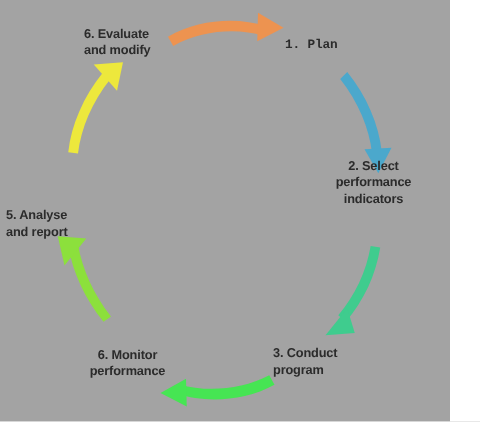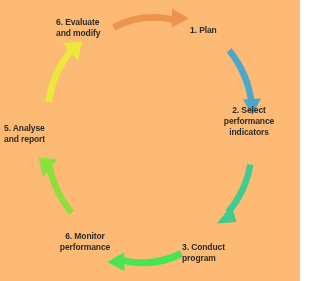--- a/index.html
+++ b/index.html
@@ -33,30 +33,30 @@
     line-height: 1.28;
     letter-spacing: -0.1px;
     white-space: pre-line;
     z-index: 3;
   }
   .lbl-left   { text-align: left; }
   .lbl-center { text-align: center; }
 
   
   #label-step-6 { left: 56px;  top: 17px;  width: 74px;  text-align: left; }
-  #label-step-1 { left: 190px; top: 25px;  width: 60px;  text-align: left; }
+  #label-step-1 { left: 190px; top: 25px;  width: 60px;  text-align: left; font-family: Liberation Mono, monospace; }
   #label-step-2 { left: 213px; top: 105px; width: 72px;  text-align: center; }
   #label-step-3 { left: 182px; top: 230px; width: 70px;  text-align: left; }
   #label-step-4 { left: 44px;  top: 231px; width: 82px;  text-align: center; }
-  #label-step-5 { left: 4px;   top: 123px; width: 72px;  text-align: left; }
+  #label-step-5 { left: 4px;   top: 138px; width: 72px;  text-align: left; }
 </style>
 </head>
 <body>
 
-<div id="diagram-root" style="background: #fdba74;">
+<div id="diagram-root" style="background: #a3a3a3;">
 
   <svg id="cycle-svg" viewBox="0 0 300 281">
 
     <g>
       <path d="M112,24.5
                C133,12.5 159,11.5 177,17.5
                L175.5,23.8
                C158.5,18.6 135,19.8 115.5,30.6 Z" fill="#ed9350"></path>
       <path d="M172,8.5 L189,18.5 L171.5,27.5 Z" fill="#ed9350"></path>
     </g>
@@ -105,21 +105,21 @@
 
   <div class="step-label lbl-left" id="label-step-6" style="color: rgb(43, 43, 43);">6. Evaluate
 and modify</div>
 
   <div class="step-label lbl-left" id="label-step-1" style="color: rgb(43, 43, 43);">1. Plan</div>
 
   <div class="step-label lbl-center" id="label-step-2" style="color: rgb(43, 43, 43);">2. Select
 performance
 indicators</div>
 
-  <div class="step-label lbl-left" id="label-step-3" style="color: rgb(43, 43, 43); margin-top: 12px;">3. Conduct
+  <div class="step-label lbl-left" id="label-step-3" style="color: rgb(43, 43, 43);">3. Conduct
 program</div>
 
   <div class="step-label lbl-center" id="label-step-4" style="color: rgb(43, 43, 43);">6. Monitor
 performance</div>
 
   <div class="step-label lbl-left" id="label-step-5" style="color: rgb(43, 43, 43);">5. Analyse
 and report</div>
 
 </div>
 

